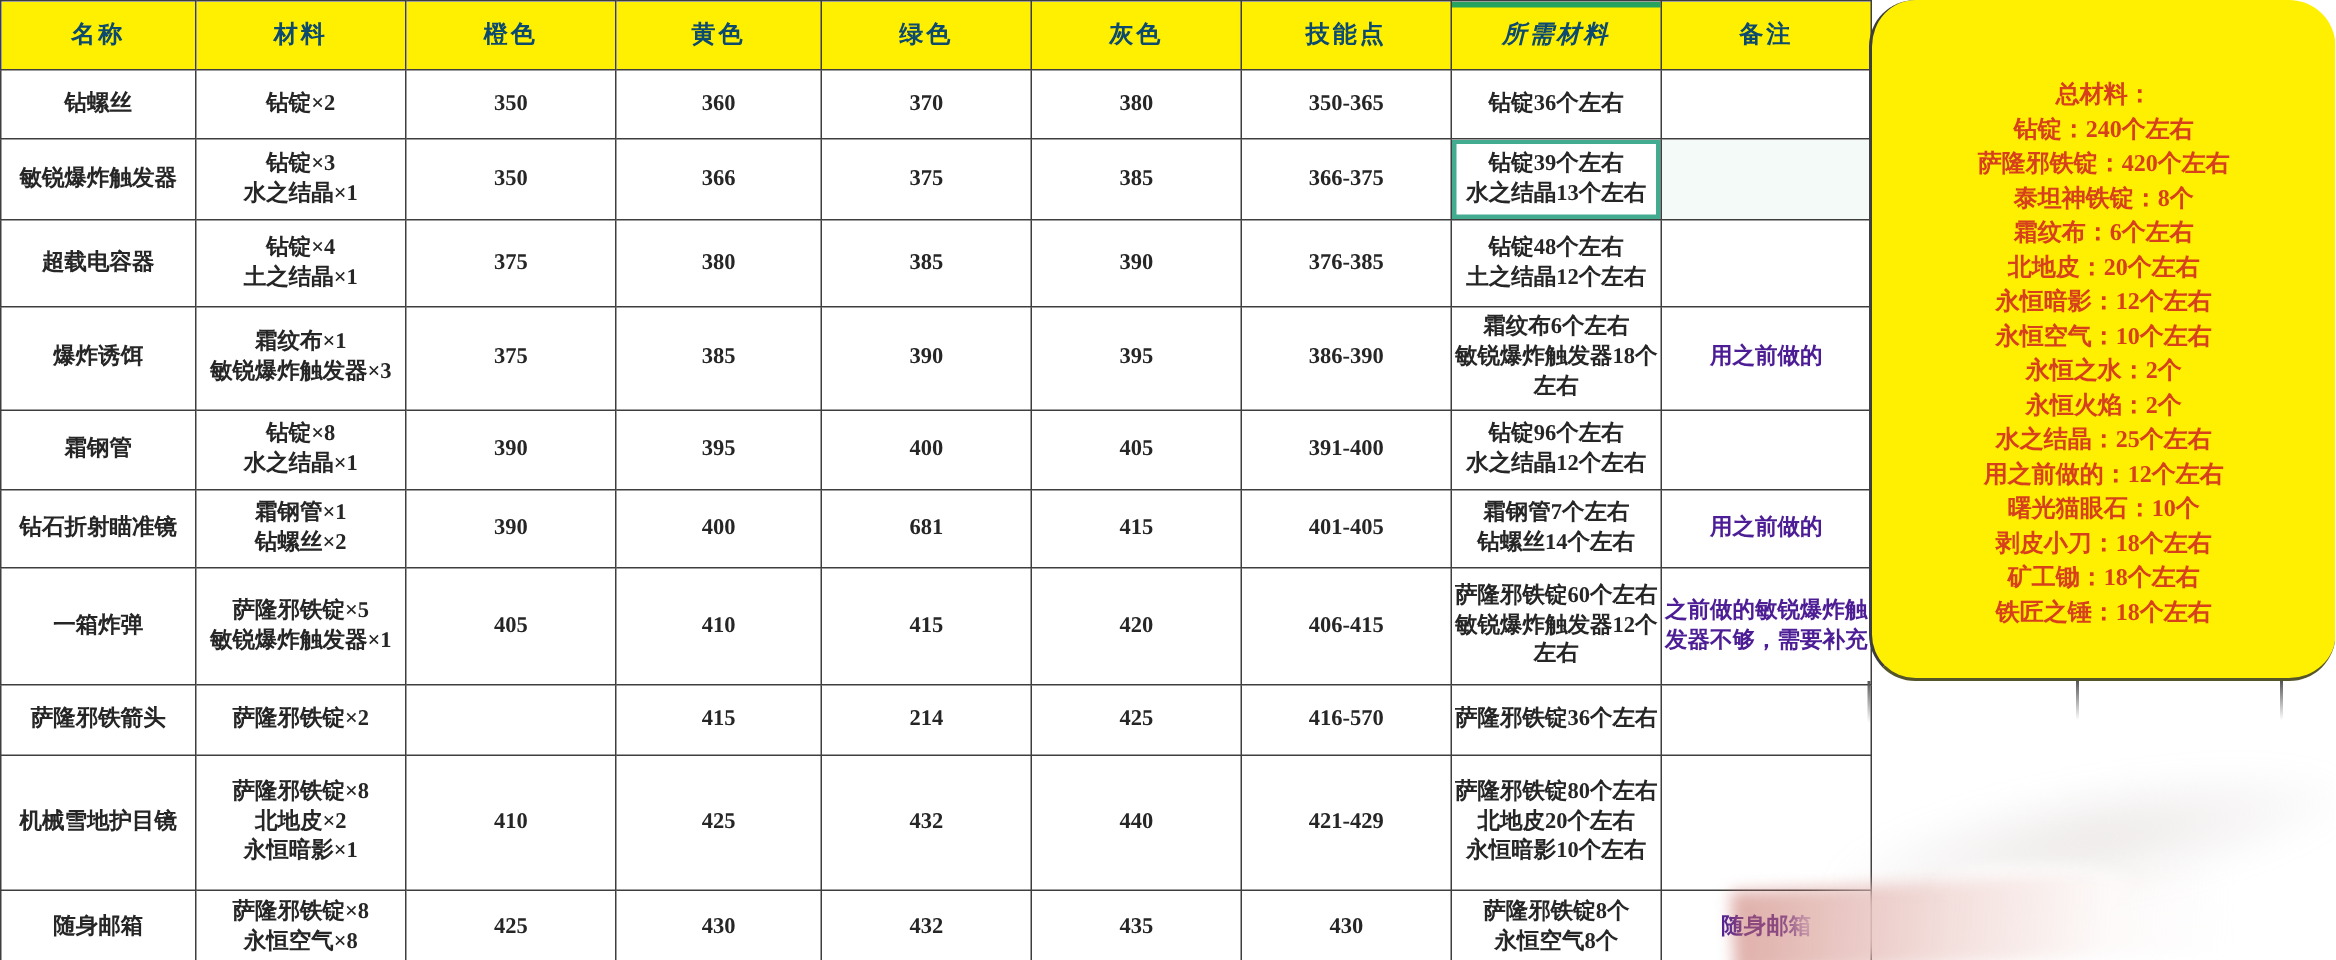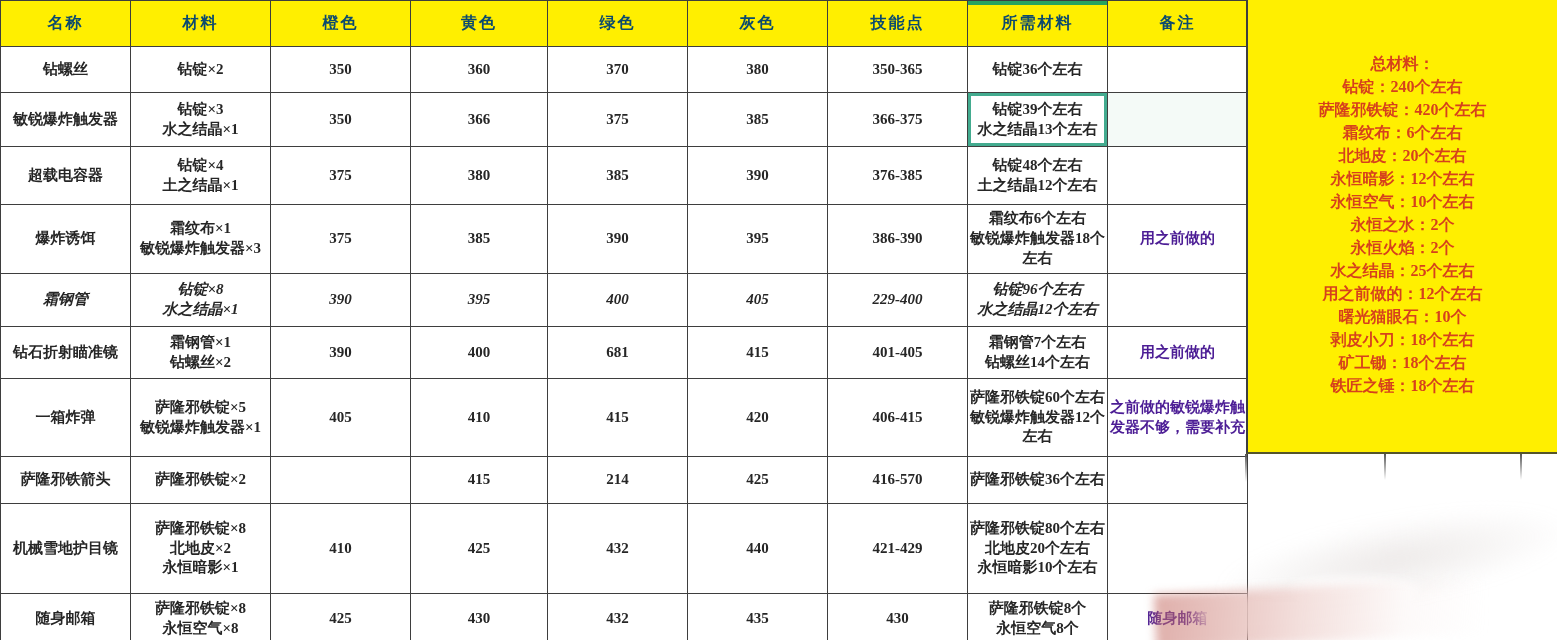--- a/index.html
+++ b/index.html
@@ -13,27 +13,27 @@
   .sheet th,.sheet td{
     border:1px solid #3e3e3e;text-align:center;vertical-align:middle;
     font-weight:bold;white-space:pre-line;padding:0 2px;overflow:hidden;
   }
   .sheet th{
     background:#ffef00;color:#0c4a6e;font-size:16px;letter-spacing:2px;height:45px;
   }
   .sheet td{font-size:15px;color:#262626;line-height:1.32;}
   .sheet td.note{color:#4c1d95;line-height:1.3;}
   .sheet td.selected{box-shadow:inset 0 0 0 3px #43ab8f;}
-  .sheet th.sel-col{box-shadow:inset 0 4px 0 0 #27a35f;}
+  .sheet th.sel-col{box-shadow:inset 0 4px 0 0 #27a35f;font-style:italic;}
   .sheet td.tint{background:#f4faf7;}
   .panel{
     position:absolute;left:1246px;top:0;width:311px;height:454px;background:#ffef00;
     border-left:2px solid #3e3e3e;border-bottom:2px solid #55552a;box-sizing:border-box;
     color:#d6411c;font-weight:bold;font-size:16px;text-align:center;
-    padding-top:52px;line-height:23px;
+    padding-top:52px;line-height:23px;border-radius:31px;
   }
   .stub{position:absolute;width:2px;height:28px;background:linear-gradient(#565656,rgba(255,255,255,0));}
   .smear{position:absolute;z-index:5;pointer-events:none;}
   .smear-a{
     left:1155px;top:586px;width:330px;height:56px;transform:rotate(-3deg);
     background:linear-gradient(97deg, rgba(196,108,99,.55), rgba(222,166,158,.35) 45%, rgba(240,218,214,.15) 75%, rgba(255,255,255,0));
     filter:blur(5px);
   }
   .smear-b{
     left:1215px;top:520px;width:360px;height:80px;transform:rotate(-10deg);
@@ -123,29 +123,29 @@
 敏锐爆炸触发器×3</td>
           <td>375</td>
           <td>385</td>
           <td>390</td>
           <td>395</td>
           <td>386-390</td>
           <td>霜纹布6个左右
 敏锐爆炸触发器18个左右</td>
           <td class="note">用之前做的</td>
         </tr>
-        <tr style="height: 53px; font-style: italic;">
+        <tr style="height: 53px;">
           <td>霜钢管</td>
           <td>钻锭×8
 水之结晶×1</td>
           <td>390</td>
           <td>395</td>
           <td>400</td>
           <td>405</td>
-          <td>229-400</td>
+          <td>391-400</td>
           <td>钻锭96个左右
 水之结晶12个左右</td>
           <td class="note"></td>
         </tr>
         <tr style="height: 52px;">
           <td>钻石折射瞄准镜</td>
           <td>霜钢管×1
 钻螺丝×2</td>
           <td>390</td>
           <td>400</td>
@@ -209,20 +209,21 @@
           <td class="note">随身邮箱</td>
         </tr>
       </tbody>
   </table>
 
   <div class="panel">
     <div>总材料：</div>
     <div id="panel-items">
         <div>钻锭：240个左右</div>
         <div>萨隆邪铁锭：420个左右</div>
+        <div>泰坦神铁锭：8个</div>
         <div>霜纹布：6个左右</div>
         <div>北地皮：20个左右</div>
         <div>永恒暗影：12个左右</div>
         <div>永恒空气：10个左右</div>
         <div>永恒之水：2个</div>
         <div>永恒火焰：2个</div>
         <div>水之结晶：25个左右</div>
         <div>用之前做的：12个左右</div>
         <div>曙光猫眼石：10个</div>
         <div>剥皮小刀：18个左右</div>

